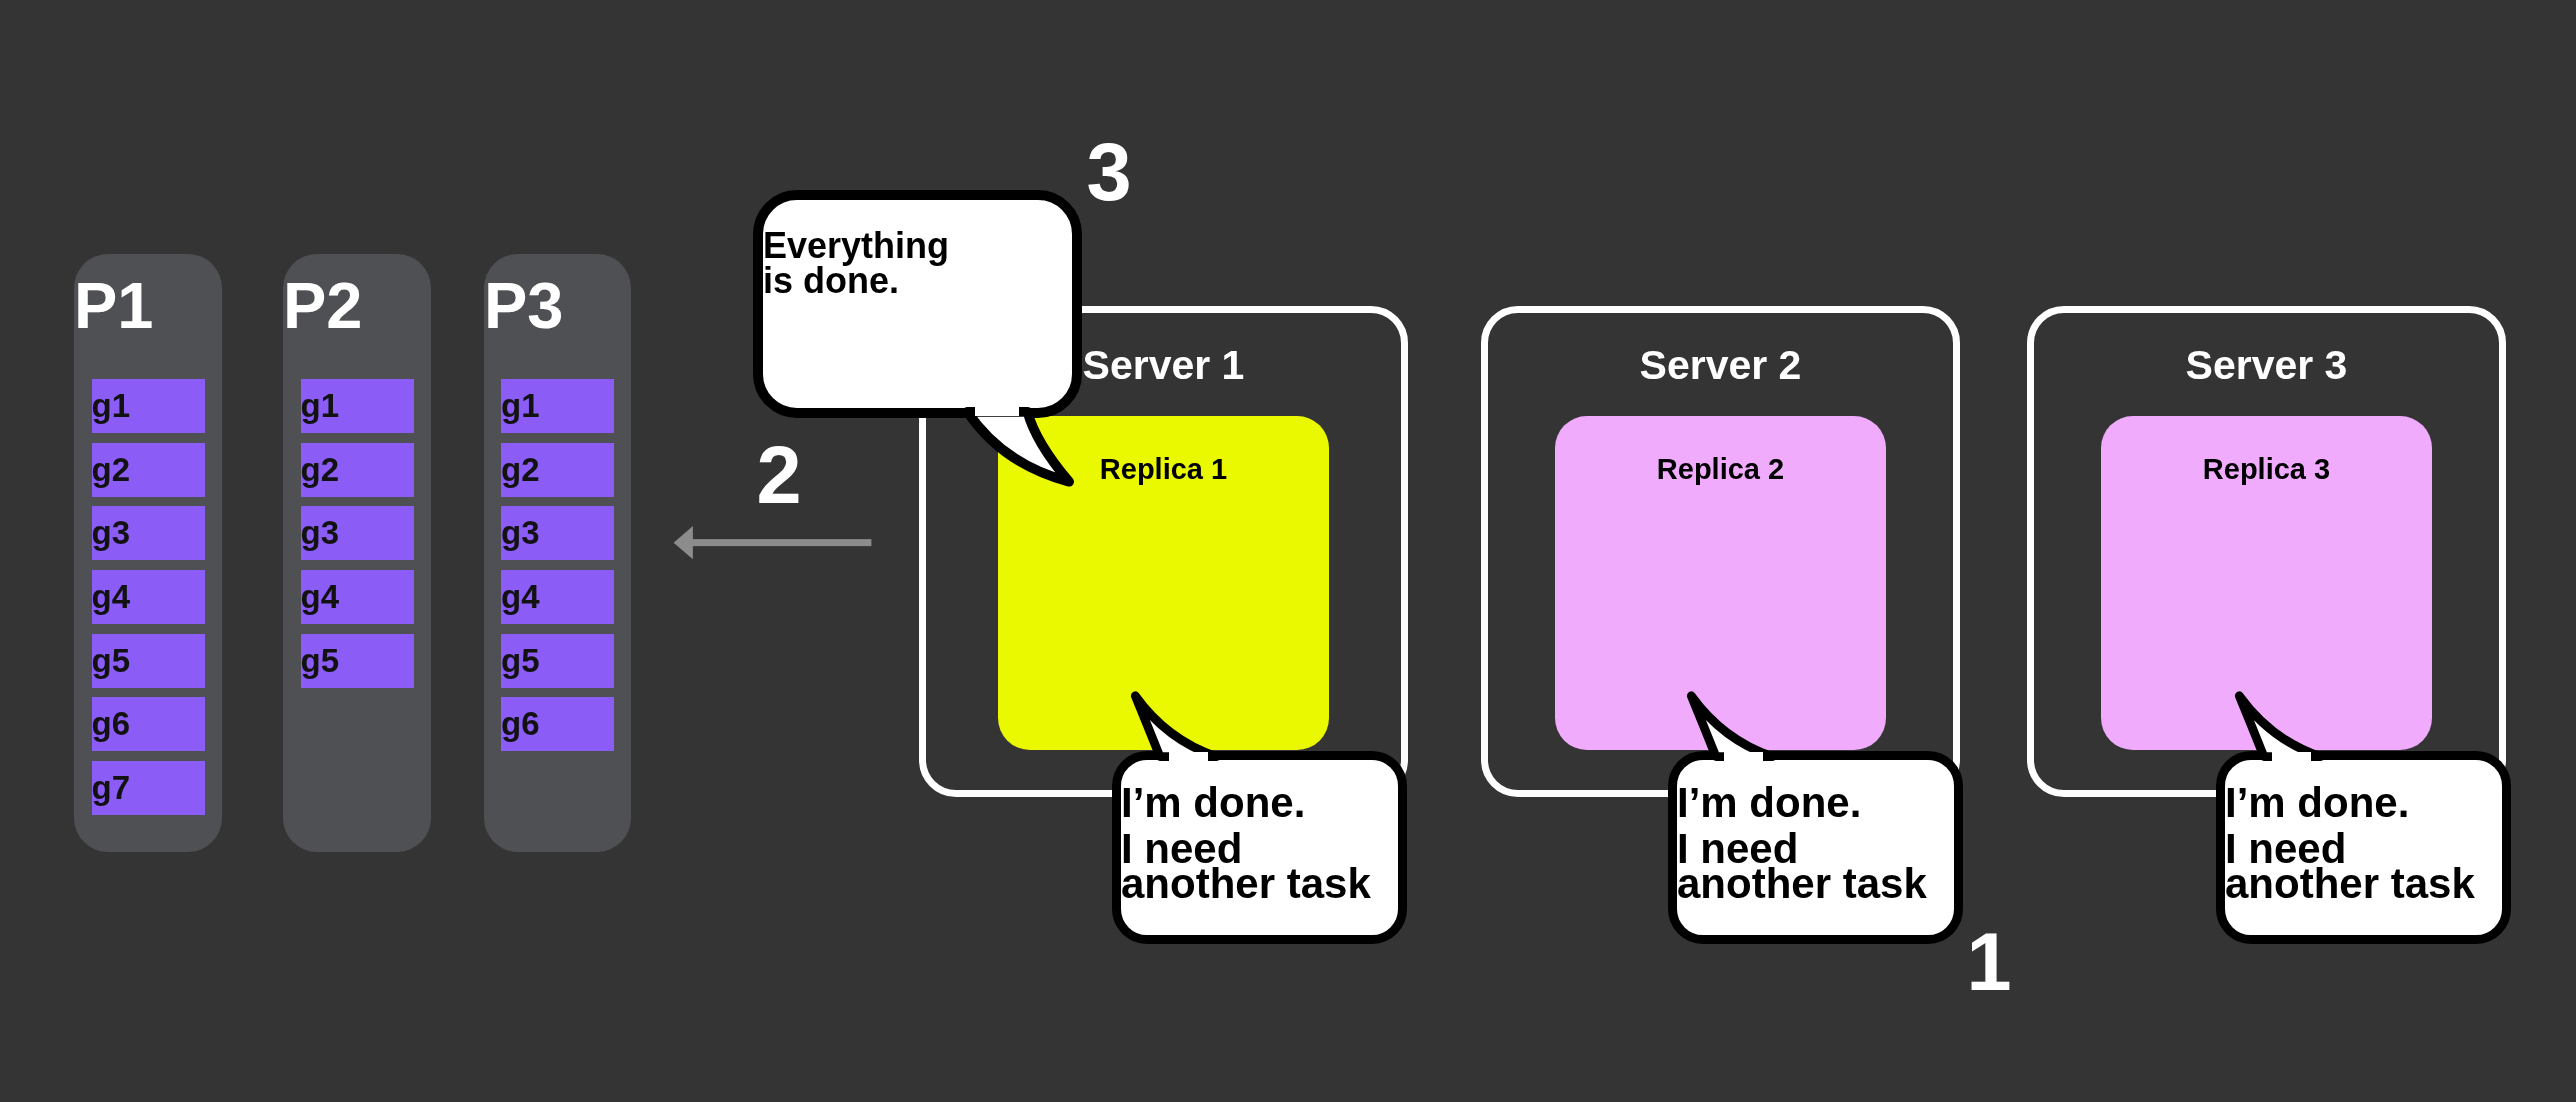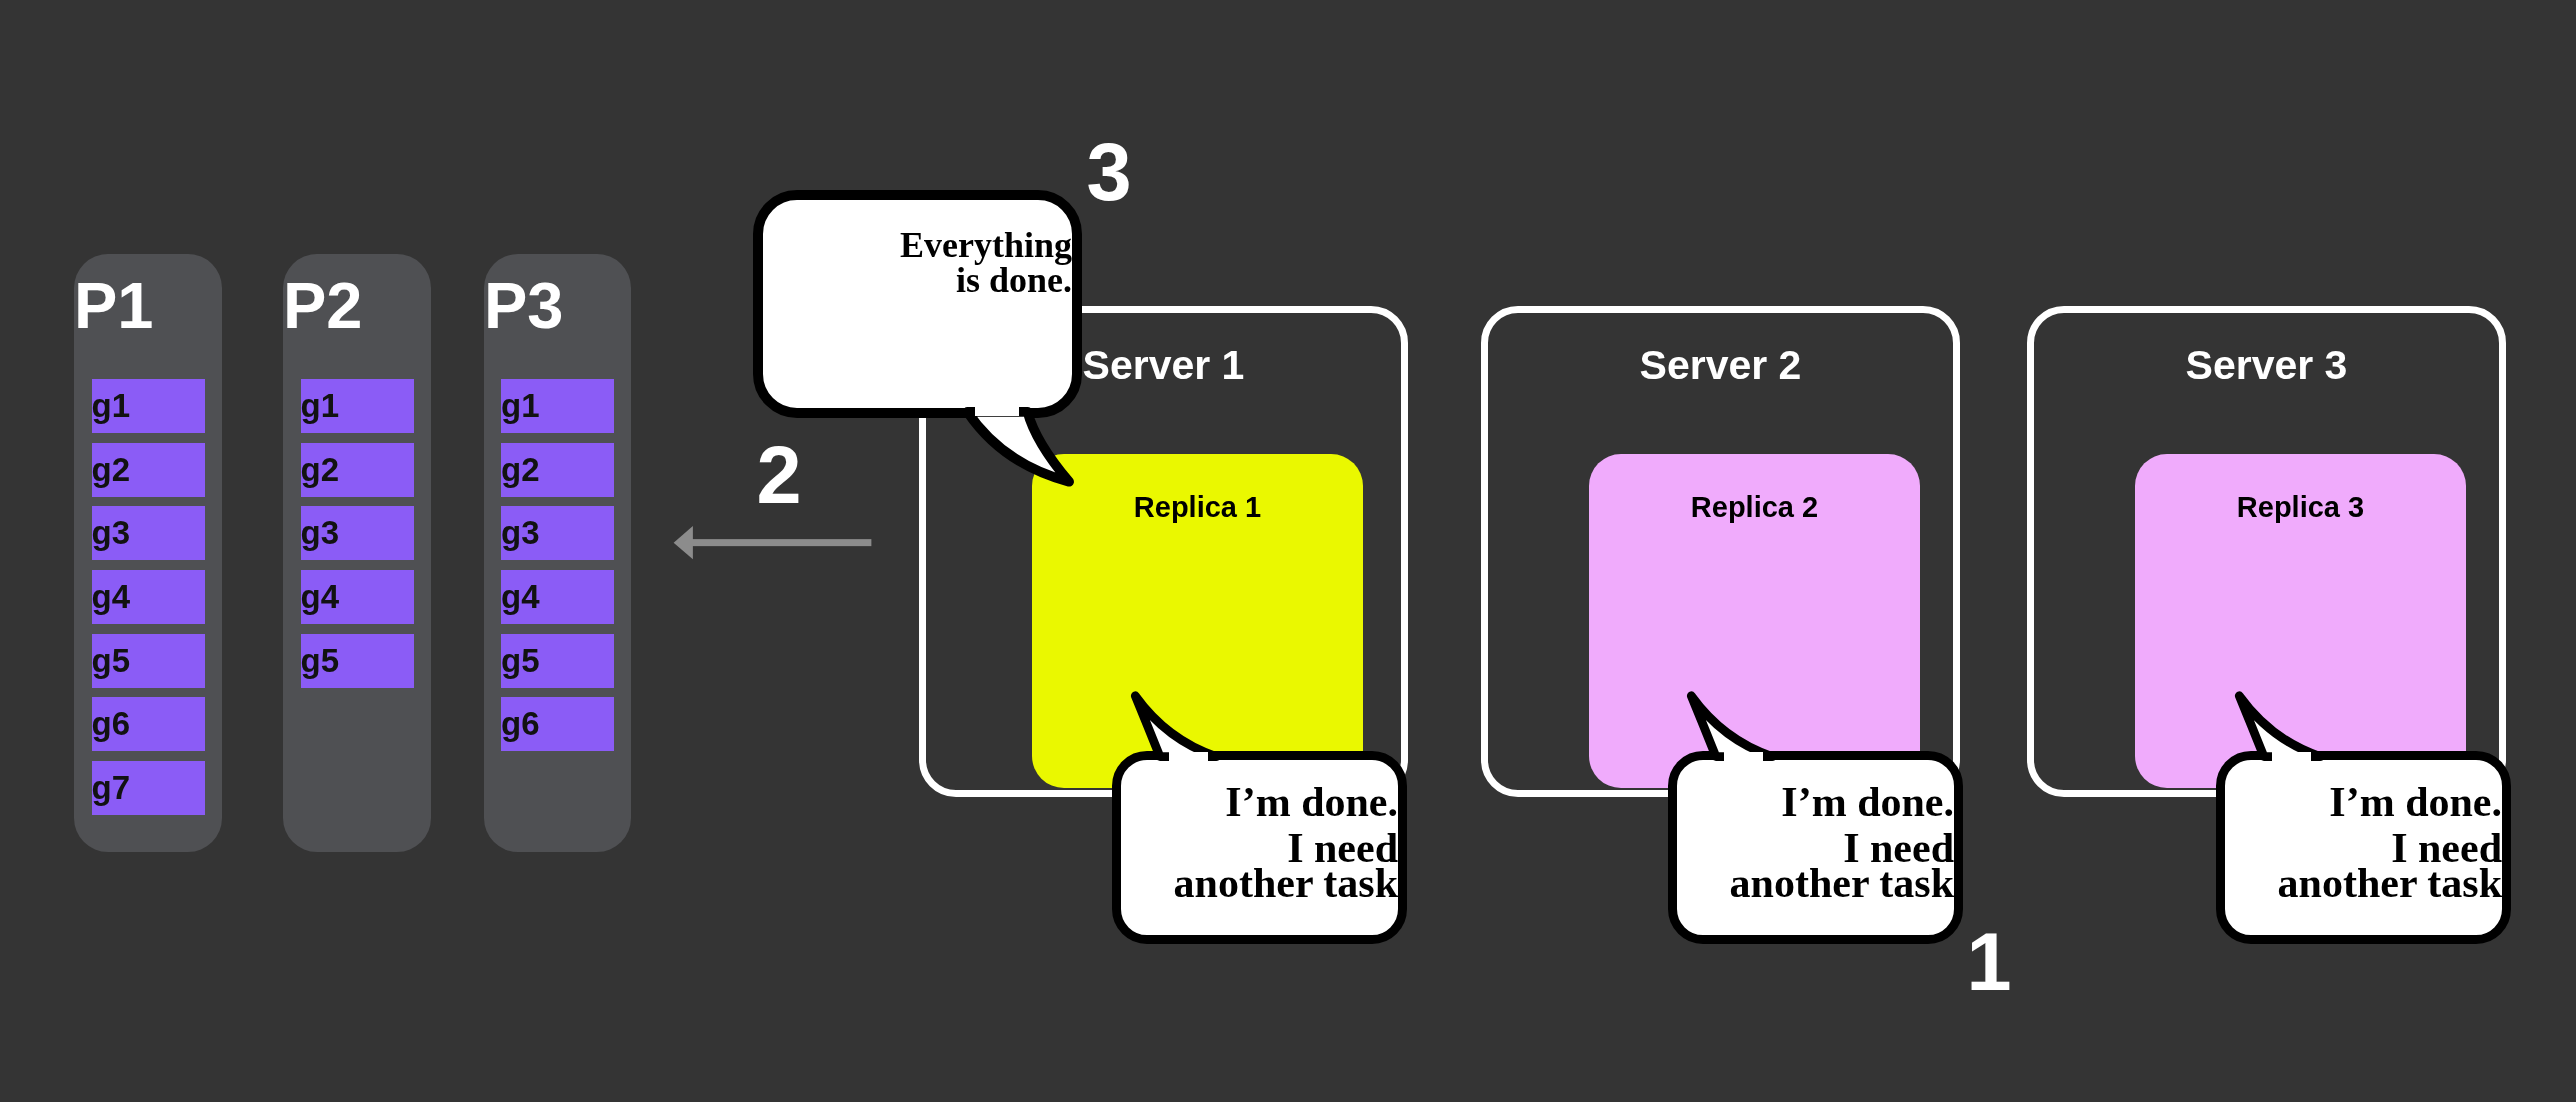--- a/index.html
+++ b/index.html
@@ -11,25 +11,25 @@
   .pcol{position:absolute;top:254px;width:148px;height:598px;background:#4F5053;border-radius:34px;z-index:1;}
   .phead{display:block;margin-top:19.4px;font-size:65px;line-height:1;color:#ffffff;}
   .tasks{position:absolute;left:0;top:125px;width:100%;}
   .task{width:113px;height:54px;margin:0 auto 9.7px auto;background:#8b5cf6;color:#121212;
         font-size:33px;line-height:54px;}
   
   .server{position:absolute;top:306px;height:491px;border:7px solid #ffffff;border-radius:37px;
           box-sizing:border-box;z-index:1;}
   .server-label{display:block;text-align:center;margin-top:32px;font-size:41px;line-height:1;
                 color:#ffffff;font-weight:700;}
-  .replica{position:absolute;top:454px;width:331px;height:334px;border-radius:32px;z-index:2;margin-left:34px;}
+  .replica{position:absolute;top:416px;width:331px;height:334px;border-radius:32px;z-index:2;}
   .replica-label{display:block;text-align:center;margin-top:39px;font-size:29px;line-height:1;color:#000000;}
   
   .bubble{position:absolute;background:#ffffff;border:9.7px solid #000000;border-radius:35px;
-          box-sizing:border-box;color:#000000;text-align:right;font-family:Liberation Serif, serif;}
+          box-sizing:border-box;color:#000000;text-align:left;}
   .bubble .line{font-size:42px;line-height:35px;}
   .bubble .para2{margin-top:10.6px;}
   .bubble-done{top:751px;width:295px;height:193px;padding-top:25px;z-index:3;}
   .bubble-merge{left:753px;top:190px;width:329px;height:228px;border-width:10.6px;border-radius:44px;
                 padding-top:28px;z-index:6;}
   .bubble-merge .line{font-size:36px;line-height:35px;}
   .tail{position:absolute;overflow:visible;}
   .tail-bottom{top:680px;width:124px;height:88px;z-index:4;}
   .tail-top{left:954px;top:389px;width:133px;height:106px;z-index:7;}
   .patch{position:absolute;background:#ffffff;}

